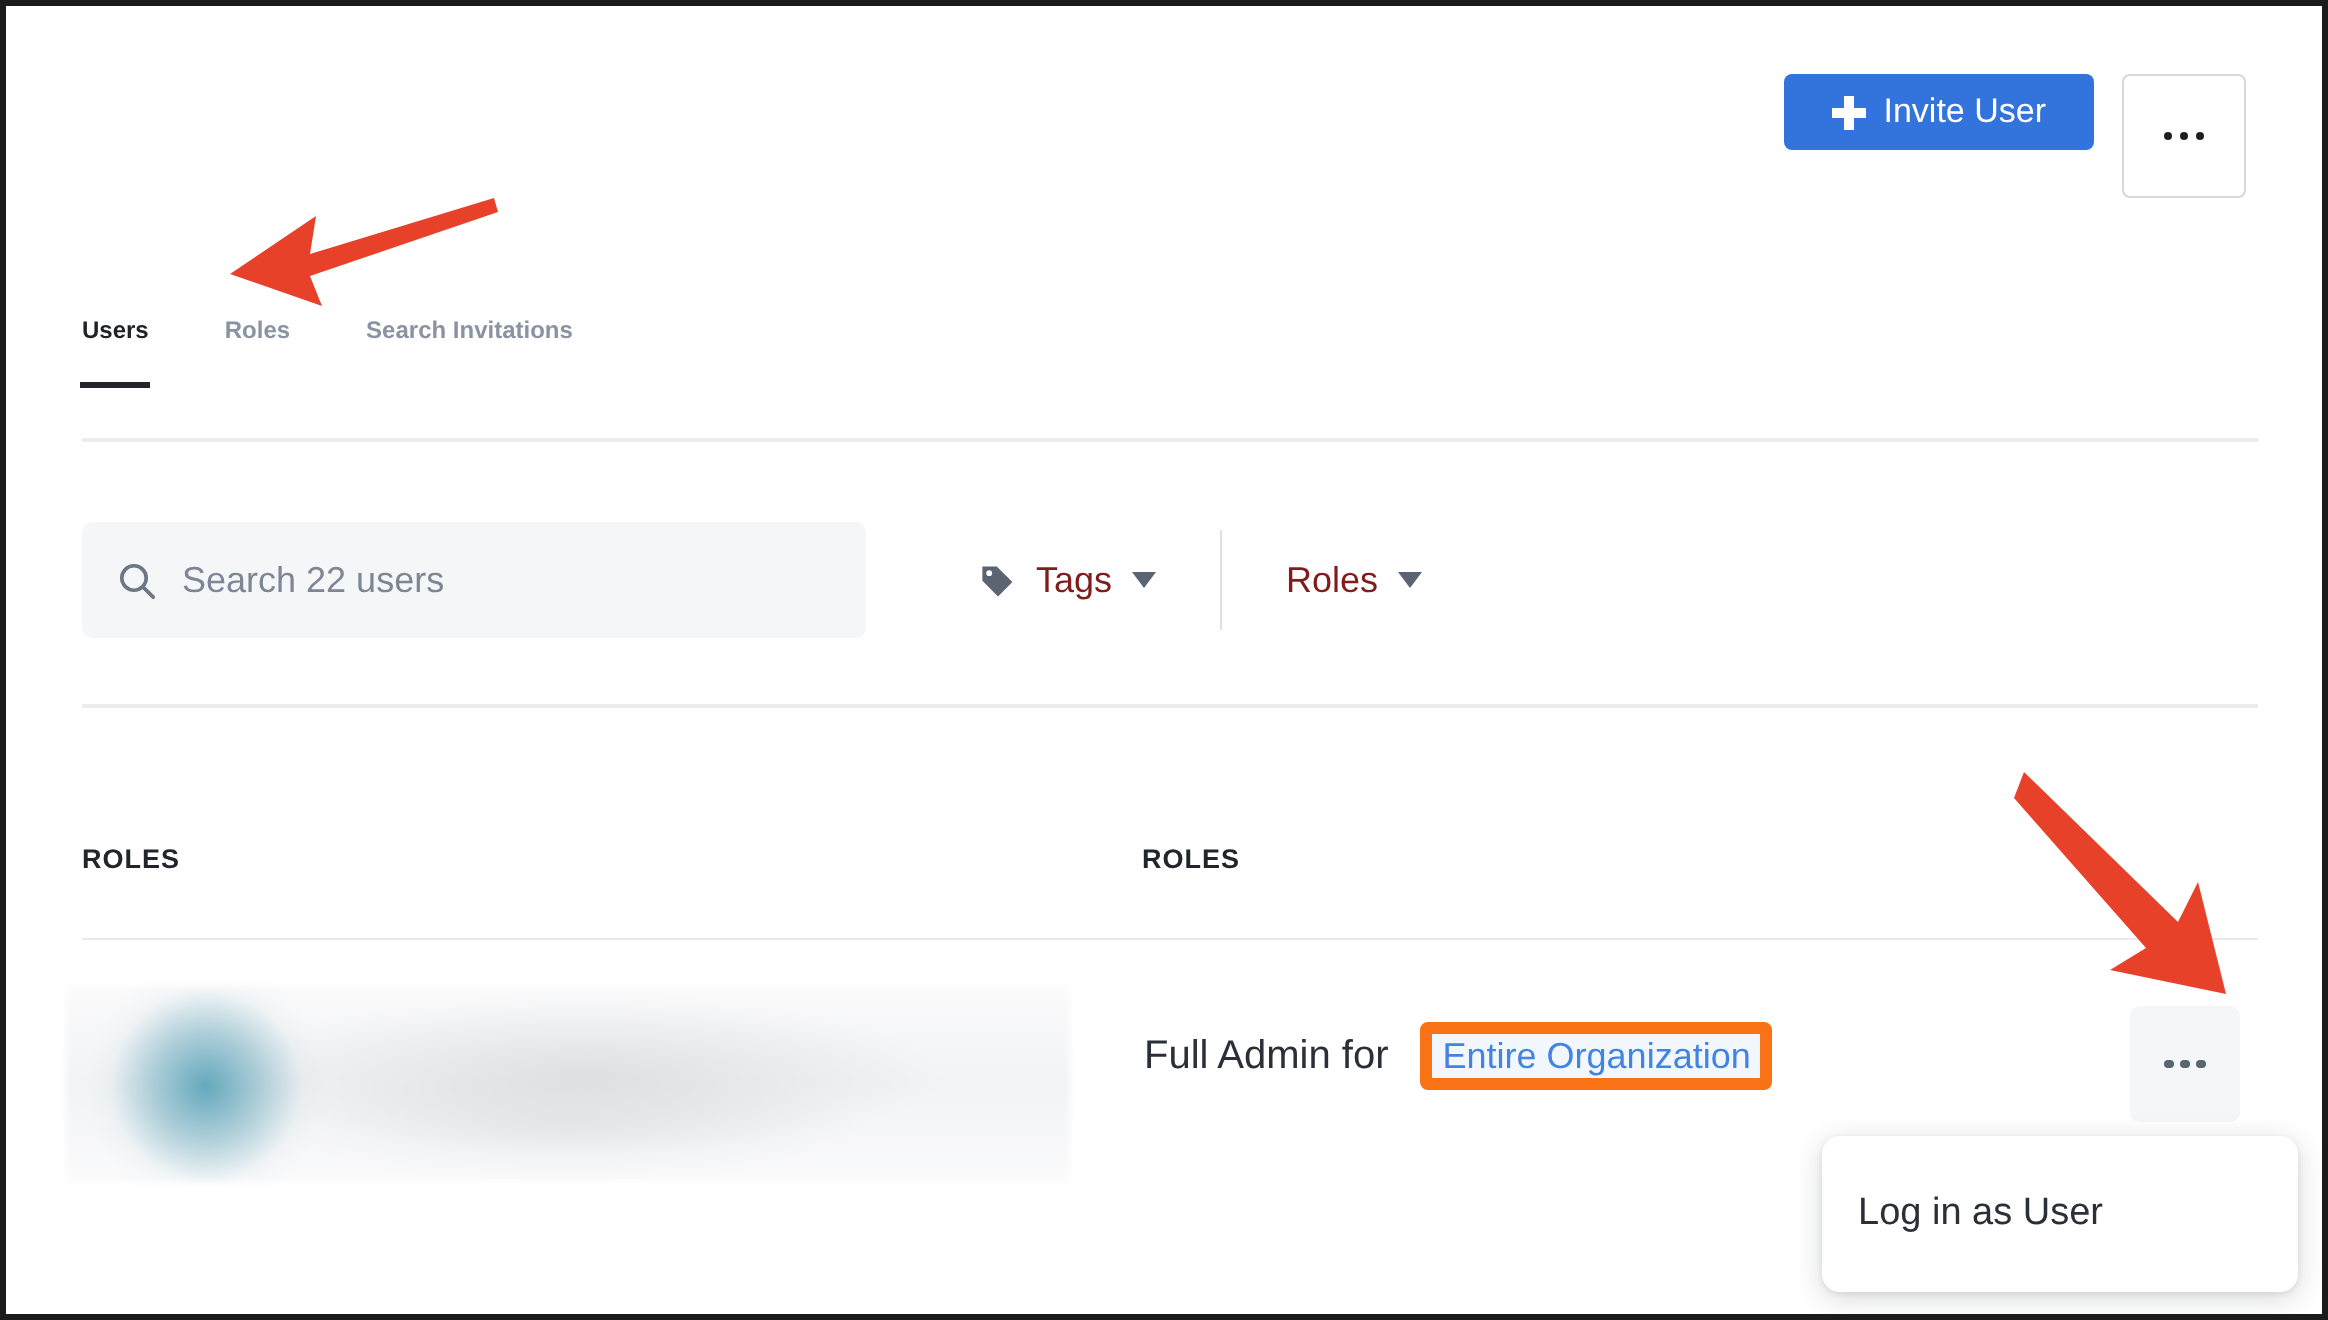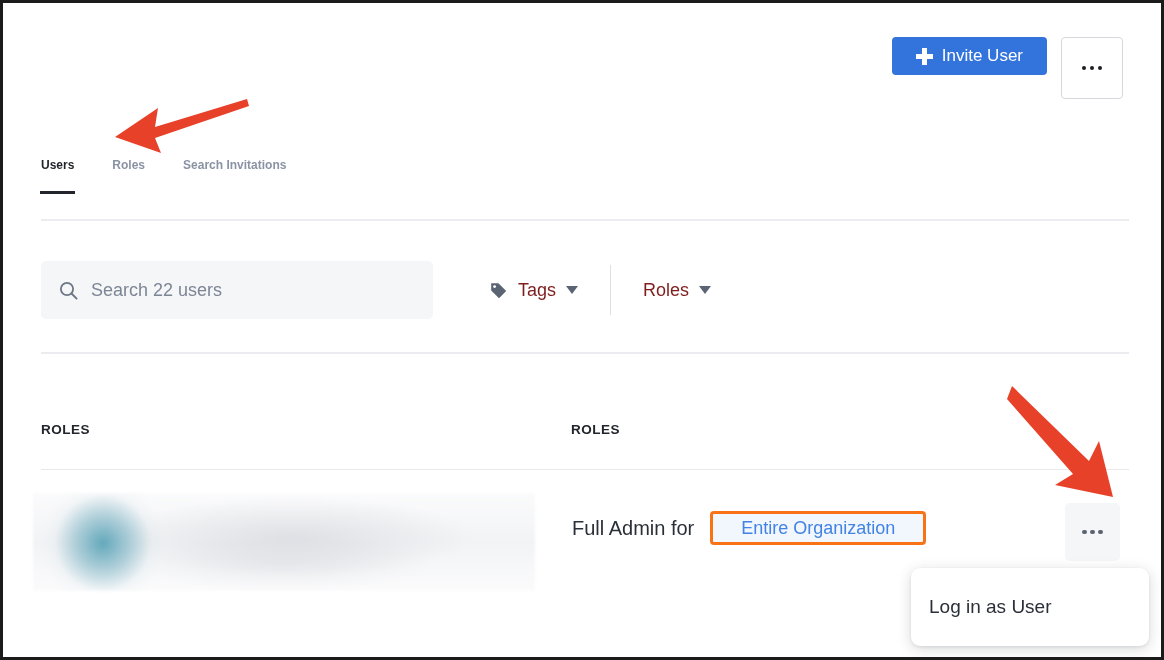--- a/index.html
+++ b/index.html
@@ -245,22 +245,22 @@
   }
   .roles-text {
     font-size: 20px;
     color: #2b3038;
     white-space: nowrap;
   }
   .pill {
     display: inline-flex;
     align-items: center;
     height: 34px;
-    padding: 0 28px;
-    border: 3px solid #f97316;
+    padding: 0 5px;
+    border: 6px solid #f97316;
     border-radius: 4px;
     background: #f2f7fe;
     color: #4283e4;
     font-size: 18px;
     white-space: nowrap;
     cursor: pointer;
   }
   .row-more {
     position: absolute;
     right: 13px; top: 10px;

